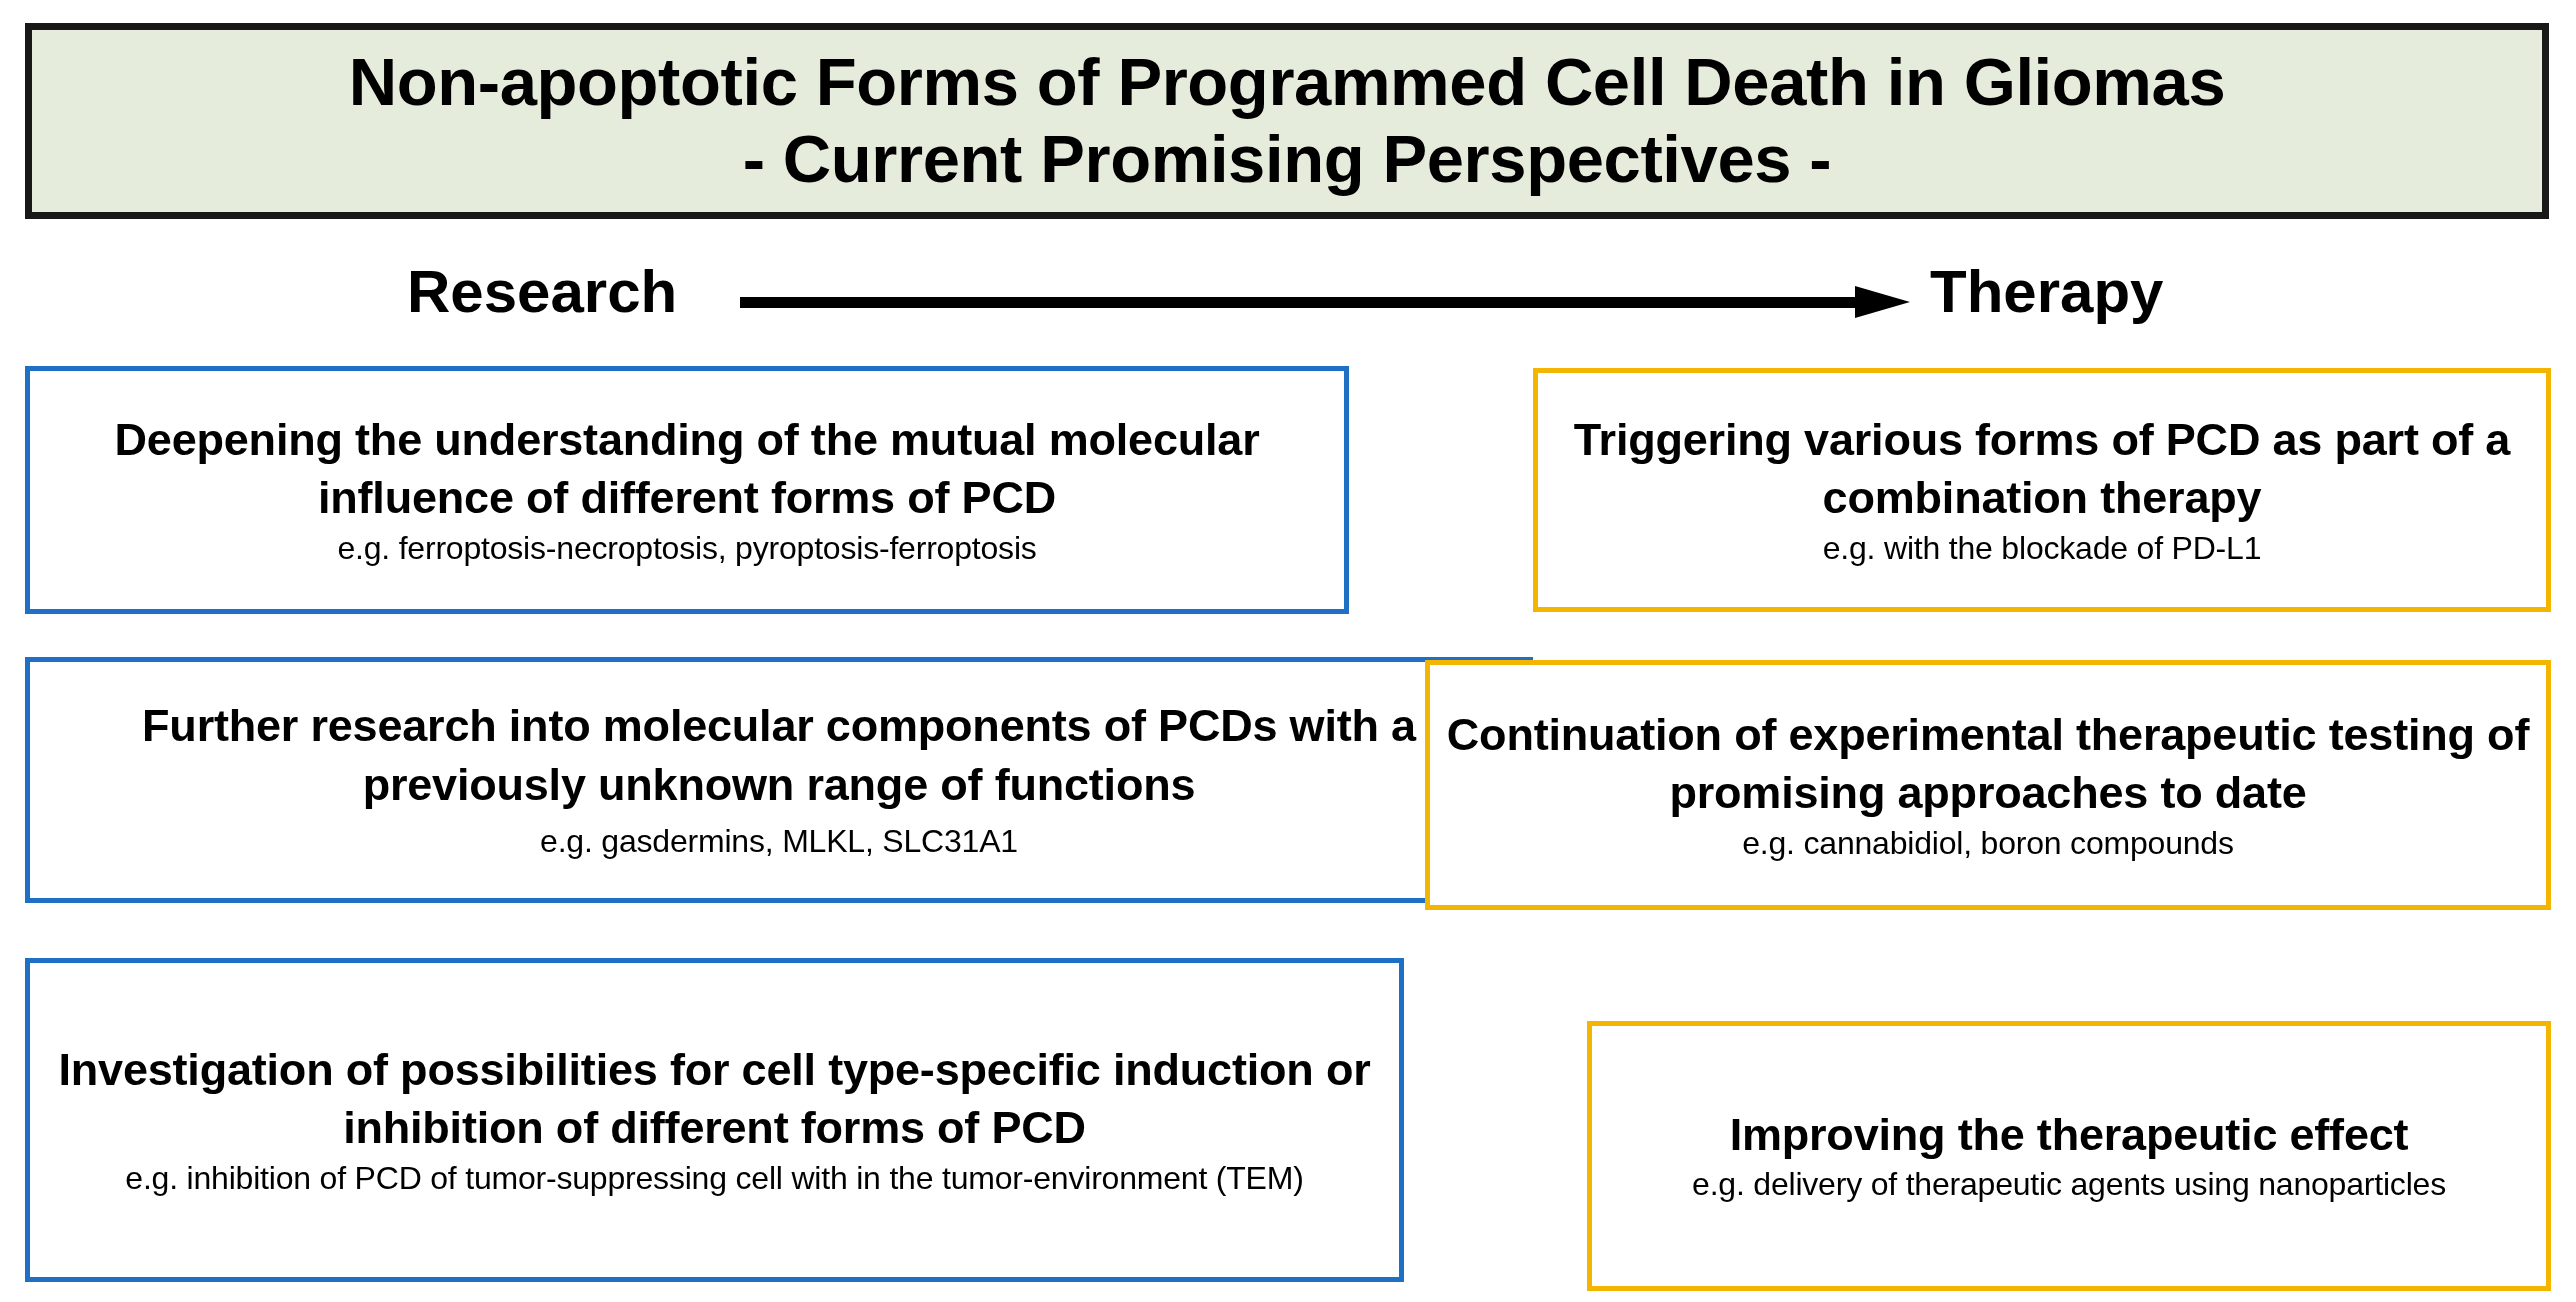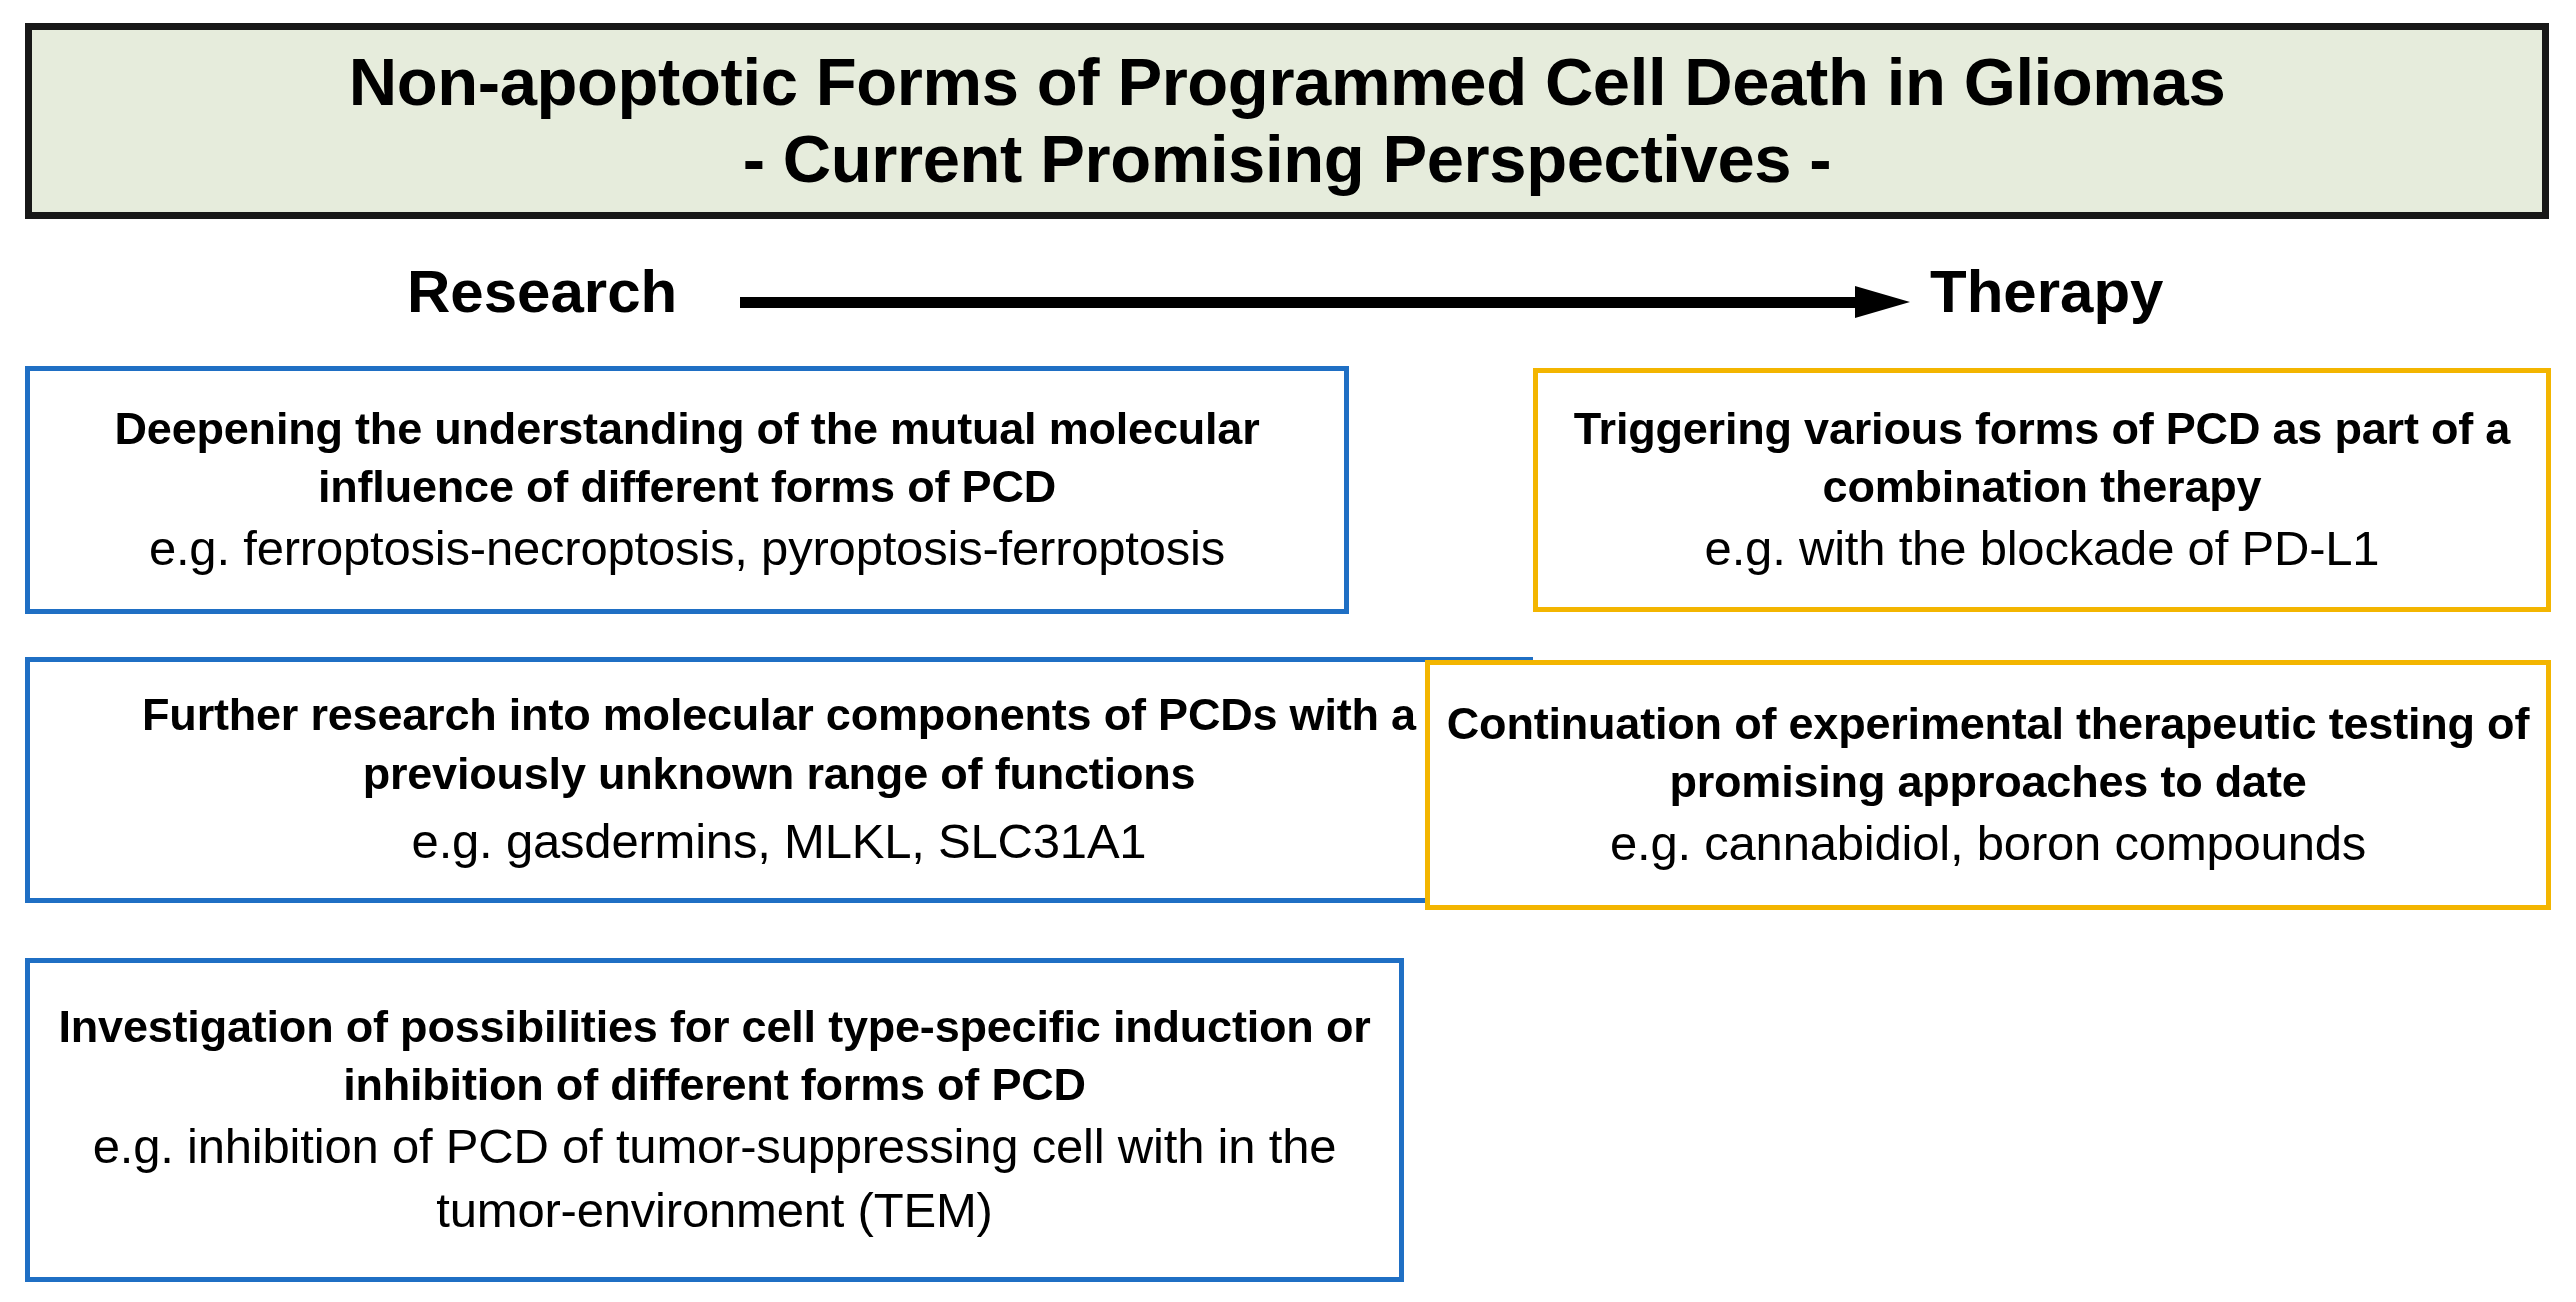--- a/index.html
+++ b/index.html
@@ -106,21 +106,21 @@
   .card.blue   { border: 5.8px solid #1f6fc4; }
   .card.yellow { border: 5.8px solid #f3b500; }
 
   .card .headline {
     font-size: 45px;
     font-weight: bold;
     line-height: 1.30;
     letter-spacing: -0.2px;
   }
   .card .example {
-    font-size: 49px;
+    font-size: 32px;
     font-weight: normal;
     line-height: 1.30;
     letter-spacing: -0.2px;
   }
 
   
   #card-r1 { left: 25px;  top: 366px;  width: 1324px; height: 248px; }
   #card-r2 { left: 25px;  top: 657px;  width: 1508px; height: 246px; gap: 7px; }
   #card-r3 { left: 25px;  top: 958px; width: 1379px; height: 324px; }
 
@@ -168,15 +168,19 @@
   <div class="card yellow" id="card-t1">
     <div class="headline">Triggering various forms of PCD as part of a combination therapy</div>
     <div class="example">e.g. with the blockade of PD-L1</div>
   </div>
 
   <div class="card yellow" id="card-t2">
     <div class="headline">Continuation of experimental therapeutic testing of promising approaches to date</div>
     <div class="example">e.g. cannabidiol, boron compounds</div>
   </div>
 
+  <div class="card yellow" id="card-t3">
+    <div class="headline">Improving the therapeutic effect</div>
+    <div class="example">e.g. delivery of therapeutic agents using nanoparticles</div>
+  </div>
 
 </div>
 
 
 </body></html>

